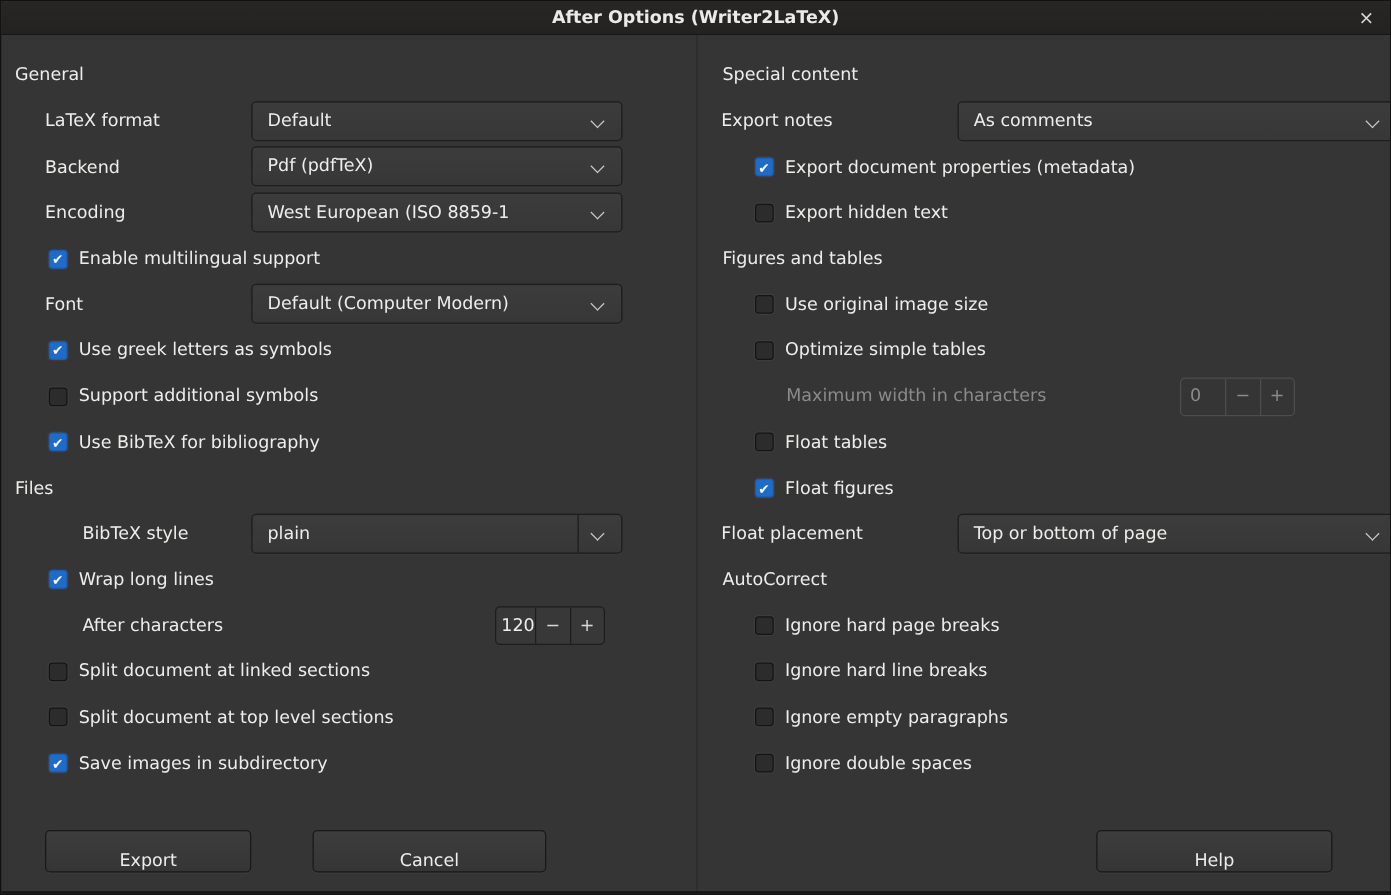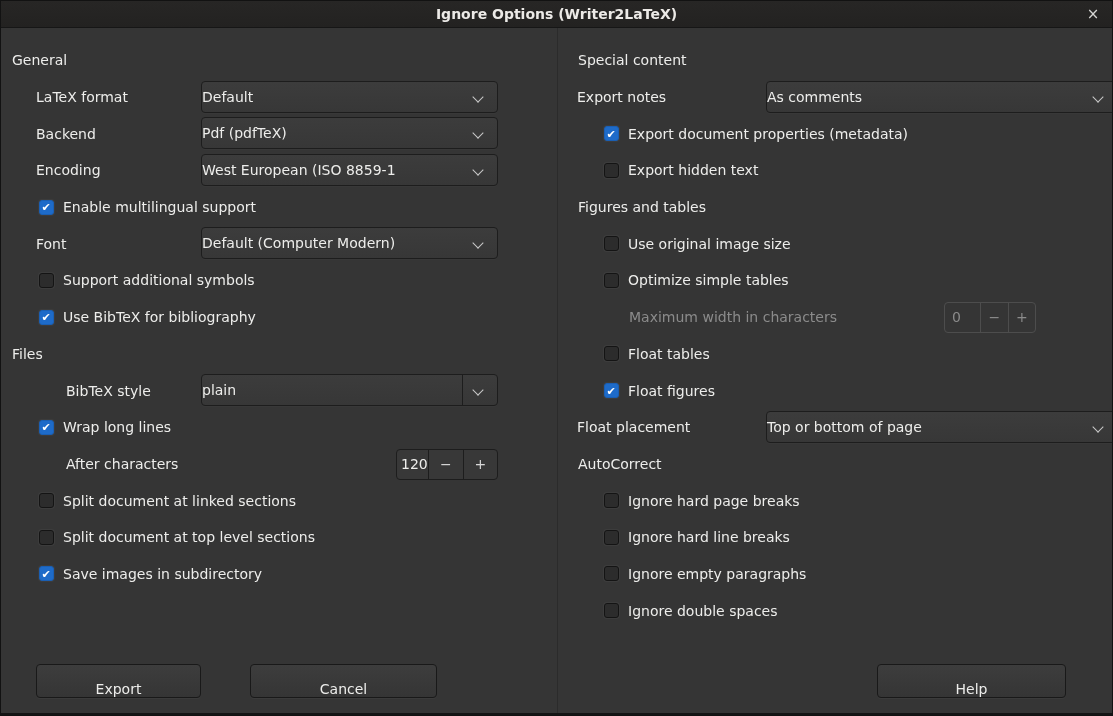--- a/index.html
+++ b/index.html
@@ -30,21 +30,21 @@
   .section-h{margin-left:11px;color:#ededeb;text-align:right;}
   .col-right .section-h{margin-left:20px;}
   .f-label{margin-left:35px;}
   .col-right .f-label{margin-left:19px;}
   .sub-label{margin-left:65px;}
   .col-right .sub-label{margin-left:71px;}
   .combo{
     position:absolute;top:2px;height:32px;box-sizing:border-box;
     background:linear-gradient(#3c3c3c,#373737);
     border:1px solid #1d1d1d;border-radius:4px;
-    display:flex;align-items:center;
+    display:flex;align-items:center;padding-left:12px;
     color:#ededeb;box-shadow:0 1px 0 rgba(255,255,255,0.02);
   }
   .col-left .combo{left:200px;width:297px;}
   .col-right .combo{left:208px;width:352px;}
   .chevron{
     position:absolute;right:15px;top:11px;width:7px;height:7px;
     border-right:1.6px solid #c9c9c9;border-bottom:1.6px solid #c9c9c9;
     transform:rotate(45deg);
   }
   .combo-split{border-left:1px solid #1d1d1d;position:absolute;right:34px;top:0;bottom:0;width:0;}
@@ -63,21 +63,21 @@
   .spinner{
     position:absolute;top:3px;height:31px;box-sizing:border-box;
     border:1px solid #1d1d1d;border-radius:4px;background:#383838;
     display:flex;align-items:stretch;overflow:hidden;color:#ededeb;
   }
   .spinner .val{display:flex;align-items:center;padding-left:4px;overflow:hidden;white-space:nowrap;}
   .spinner .sp-btn{
     display:flex;align-items:center;justify-content:center;
     border-left:1px solid #1d1d1d;color:#d8d8d8;flex:1;
   }
-  .spin-after{left:395px;width:102px;}
+  .spin-after{left:395px;width:88px;}
   .spin-after .val{width:27px;flex:none;}
   .spin-max{left:386px;width:92px;border-color:#4d4d4d;background:transparent;color:#8b8b8b;}
   .spin-max .val{width:28px;flex:none;padding-left:7px;}
   .spin-max .sp-btn{border-left:1px solid #4d4d4d;color:#8b8b8b;}
   .disabled-label{color:#8b8b8b;}
   .btn{
     position:absolute;top:636px;height:34px;box-sizing:border-box;
     background:linear-gradient(#3d3d3d,#353535);
     border:1px solid #191919;border-radius:4px;
     display:flex;align-items:flex-end;justify-content:center;
@@ -86,21 +86,21 @@
   .btn-export{left:35px;width:165px;}
   .btn-cancel{left:230px;width:187px;margin-left:19px;}
   .btn-help{left:876px;width:189px;}
   .bottom-edge{position:absolute;left:0;right:0;bottom:0;height:2px;background:#141414;}
 </style>
 </head>
 <body>
 
 <div class="window">
   <div class="titlebar">
-    <span class="title">Ignore Options (Writer2LaTeX)</span>
+    <span class="title">After Options (Writer2LaTeX)</span>
     <span class="close-btn">×</span>
   </div>
 
   <div class="content">
     <div class="divider-v"></div>
 
     <div class="col col-left">
       <div class="row">
         <span class="section-h">General</span>
       </div>
@@ -128,20 +128,24 @@
       <div class="row">
         <span class="checkbox cb-indent checked"></span>
         <span>Enable multilingual support</span>
       </div>
       <div class="row">
         <span class="f-label">Font</span>
         <div class="combo">
           <span>Default (Computer Modern)</span>
           <span class="chevron"></span>
         </div>
+      </div>
+      <div class="row">
+        <span class="checkbox cb-indent checked"></span>
+        <span>Use greek letters as symbols</span>
       </div>
       <div class="row">
         <span class="checkbox cb-indent"></span>
         <span>Support additional symbols</span>
       </div>
       <div class="row">
         <span class="checkbox cb-indent checked"></span>
         <span>Use BibTeX for bibliography</span>
       </div>
       <div class="row">

